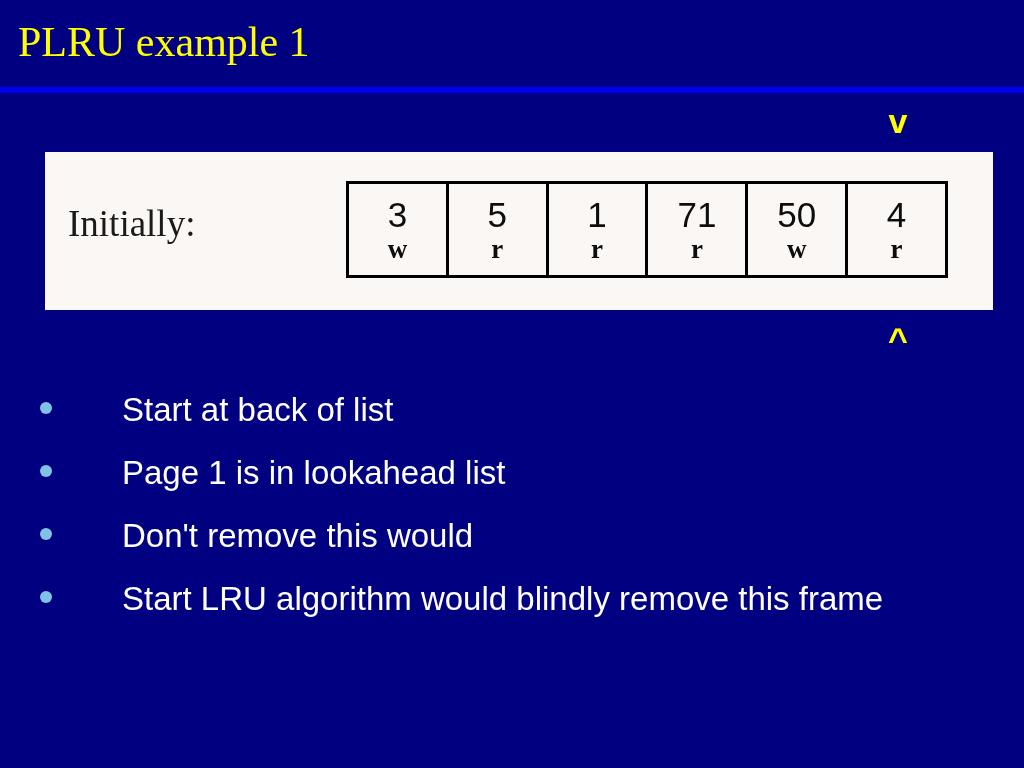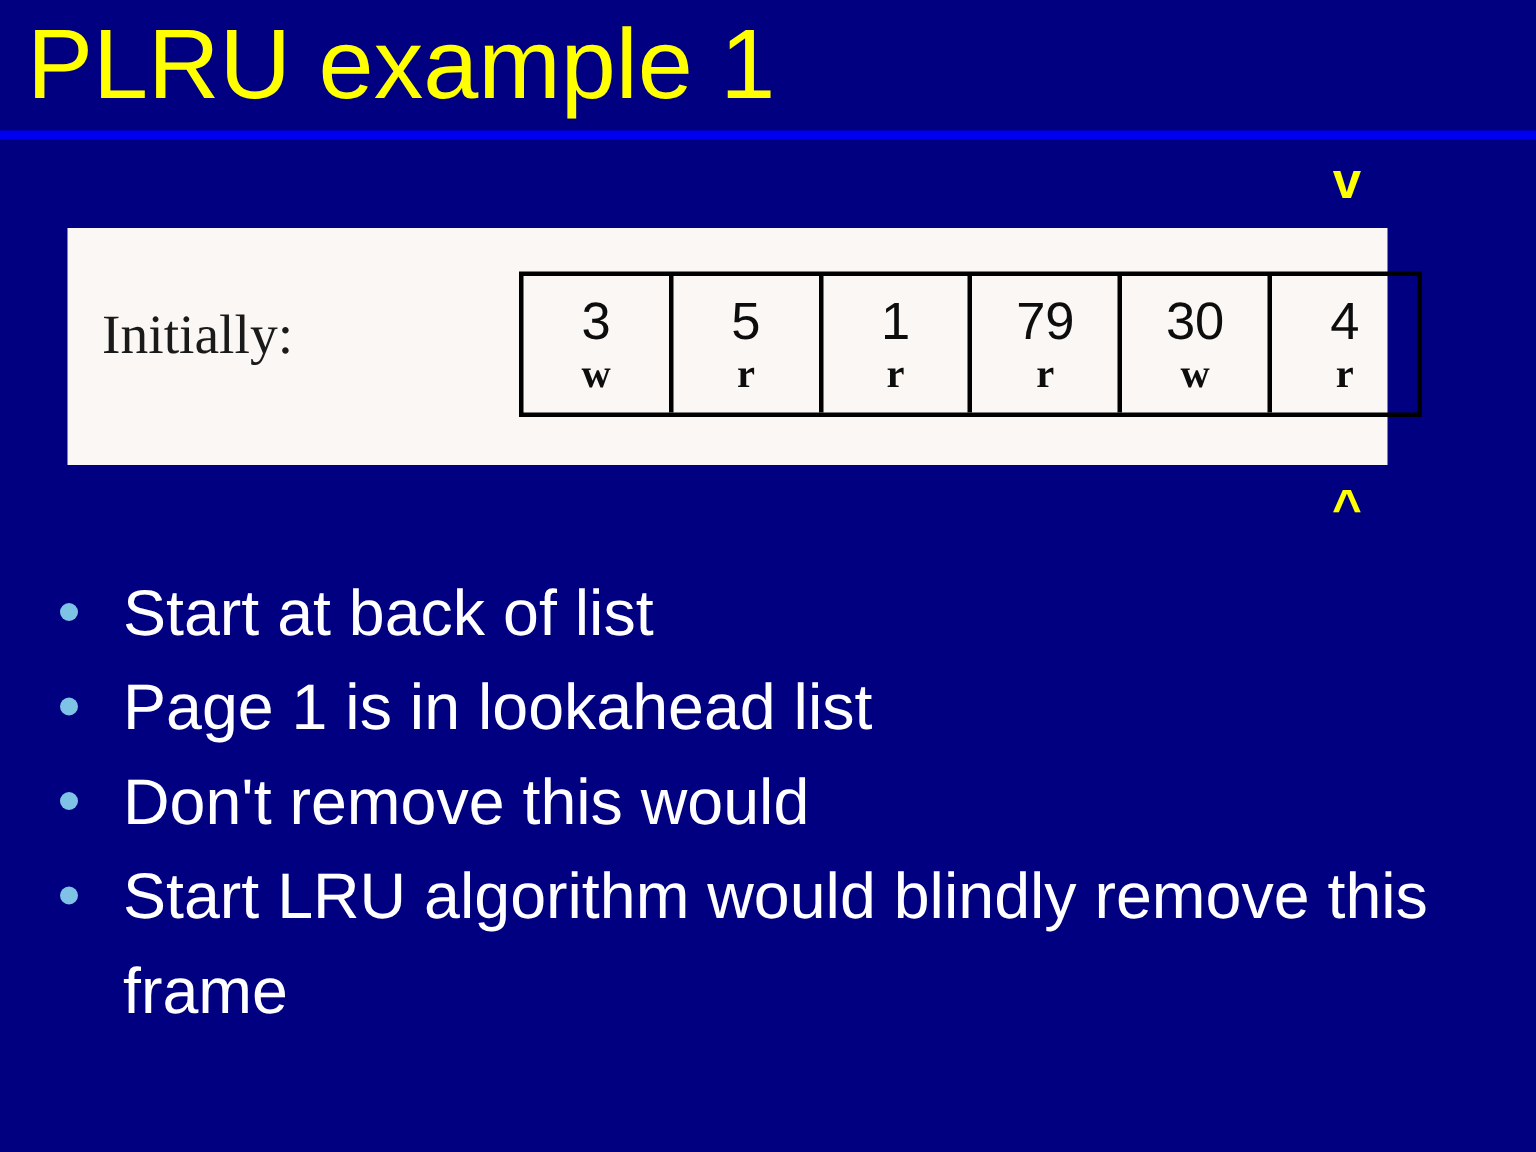--- a/index.html
+++ b/index.html
@@ -14,22 +14,22 @@
     overflow: hidden;
     position: relative;
   }
 
   
   #slide-title {
     position: absolute;
     left: 18px;
     top: 6px;
     color: #ffff00;
-    font-family: Liberation Sans, sans-serif;
-    font-size: 66px;
+    font-family: Liberation Serif, serif;
+    font-size: 42px;
     line-height: 72px;
     font-weight: normal;
     white-space: nowrap;
     letter-spacing: 0px;
   }
   #title-rule {
     position: absolute;
     left: 0;
     top: 87px;
     width: 1024px;
@@ -55,21 +55,21 @@
   #marker-bottom {
     left: 878px;
     top: 322px;
   }
 
   
   #frame-panel {
     position: absolute;
     left: 45px;
     top: 152px;
-    width: 880px;
+    width: 948px;
     height: 158px;
     background: #fbf7f5;
   }
   #frame-panel-label {
     position: absolute;
     left: 23px;
     top: 52px;
     color: #1a1a1a;
     font-family: "Liberation Serif", serif;
     font-size: 37px;
@@ -132,23 +132,24 @@
     height: 12px;
     border-radius: 50%;
     background: #7ec3e6;
     margin-top: 24px;
     margin-right: 30px;
   }
   .bullet-text {
     flex: 1 1 auto;
     color: #ffffff;
     font-family: "Liberation Sans", sans-serif;
-    font-size: 43px;
+    font-size: 33px;
     line-height: 63px;
     font-weight: normal;
+    margin-left: 40px;
   }
 </style>
 </head>
 <body>
 
 <div id="slide-title">PLRU example 1</div>
 
 <div id="title-rule"></div>
 
 <div class="marker" id="marker-top">v</div>
@@ -163,25 +164,25 @@
     </div>
     <div class="frame-cell">
       <span class="frame-page">5</span>
       <span class="frame-mode">r</span>
     </div>
     <div class="frame-cell">
       <span class="frame-page">1</span>
       <span class="frame-mode">r</span>
     </div>
     <div class="frame-cell">
-      <span class="frame-page">79</span>
-      <span class="frame-mode">r</span>
-    </div>
-    <div class="frame-cell">
-      <span class="frame-page">30</span>
+      <span class="frame-page">71</span>
+      <span class="frame-mode">r</span>
+    </div>
+    <div class="frame-cell">
+      <span class="frame-page">50</span>
       <span class="frame-mode">w</span>
     </div>
     <div class="frame-cell">
       <span class="frame-page">4</span>
       <span class="frame-mode">r</span>
     </div>
   </div>
 </div>
 
 <div class="marker" id="marker-bottom">^</div>

